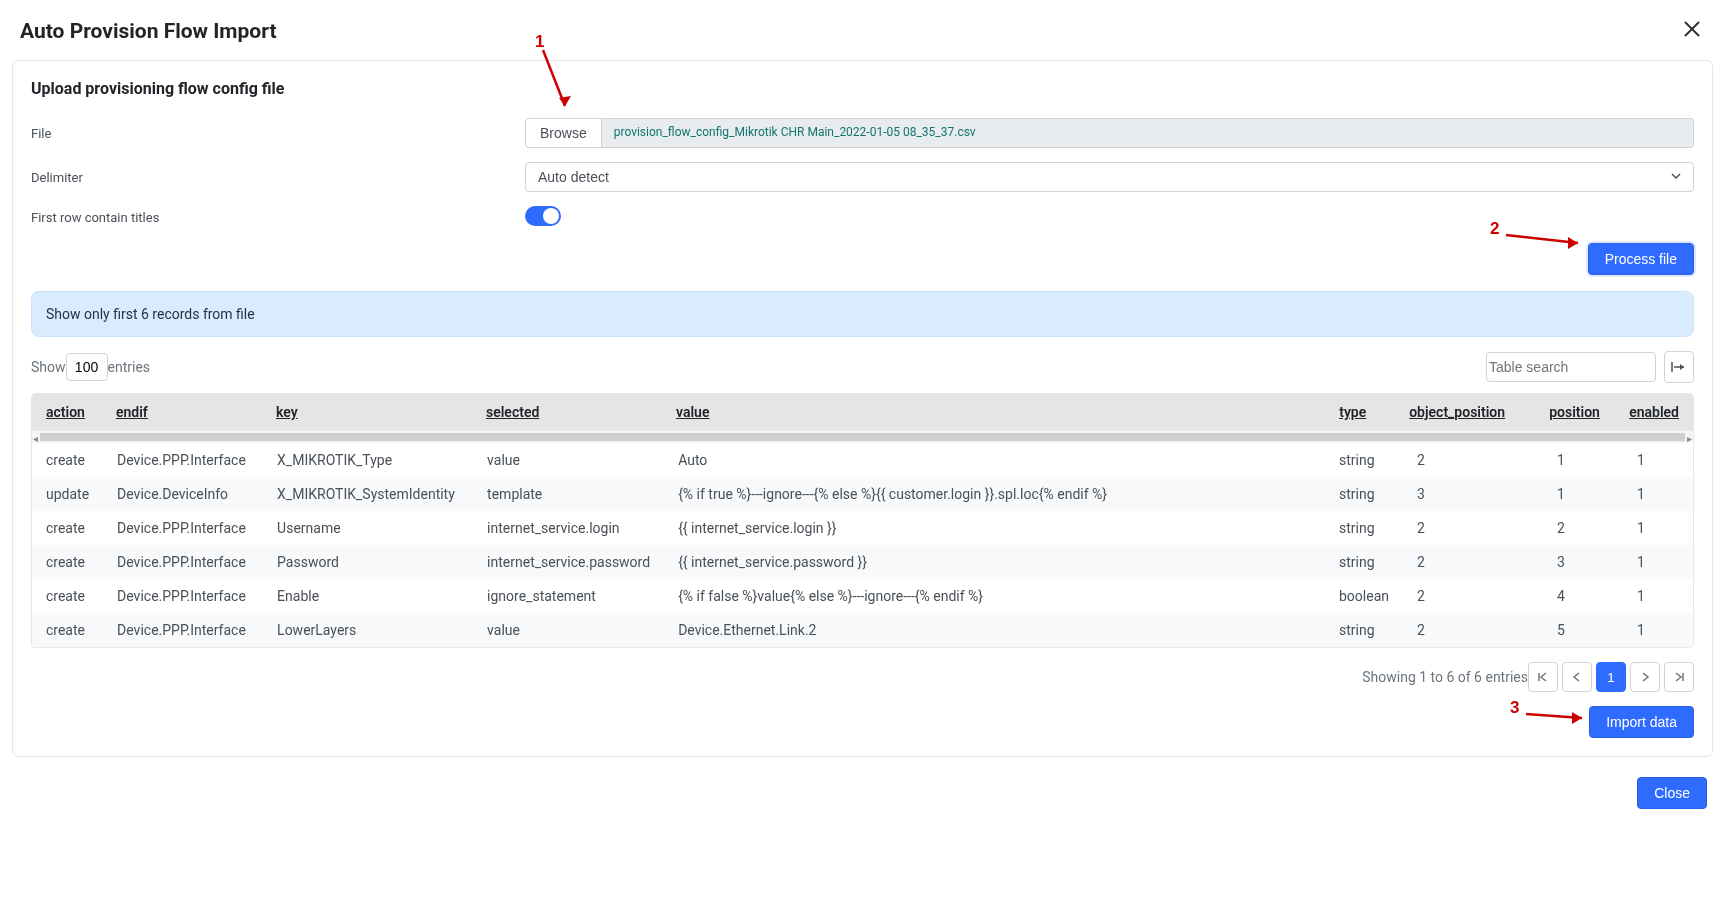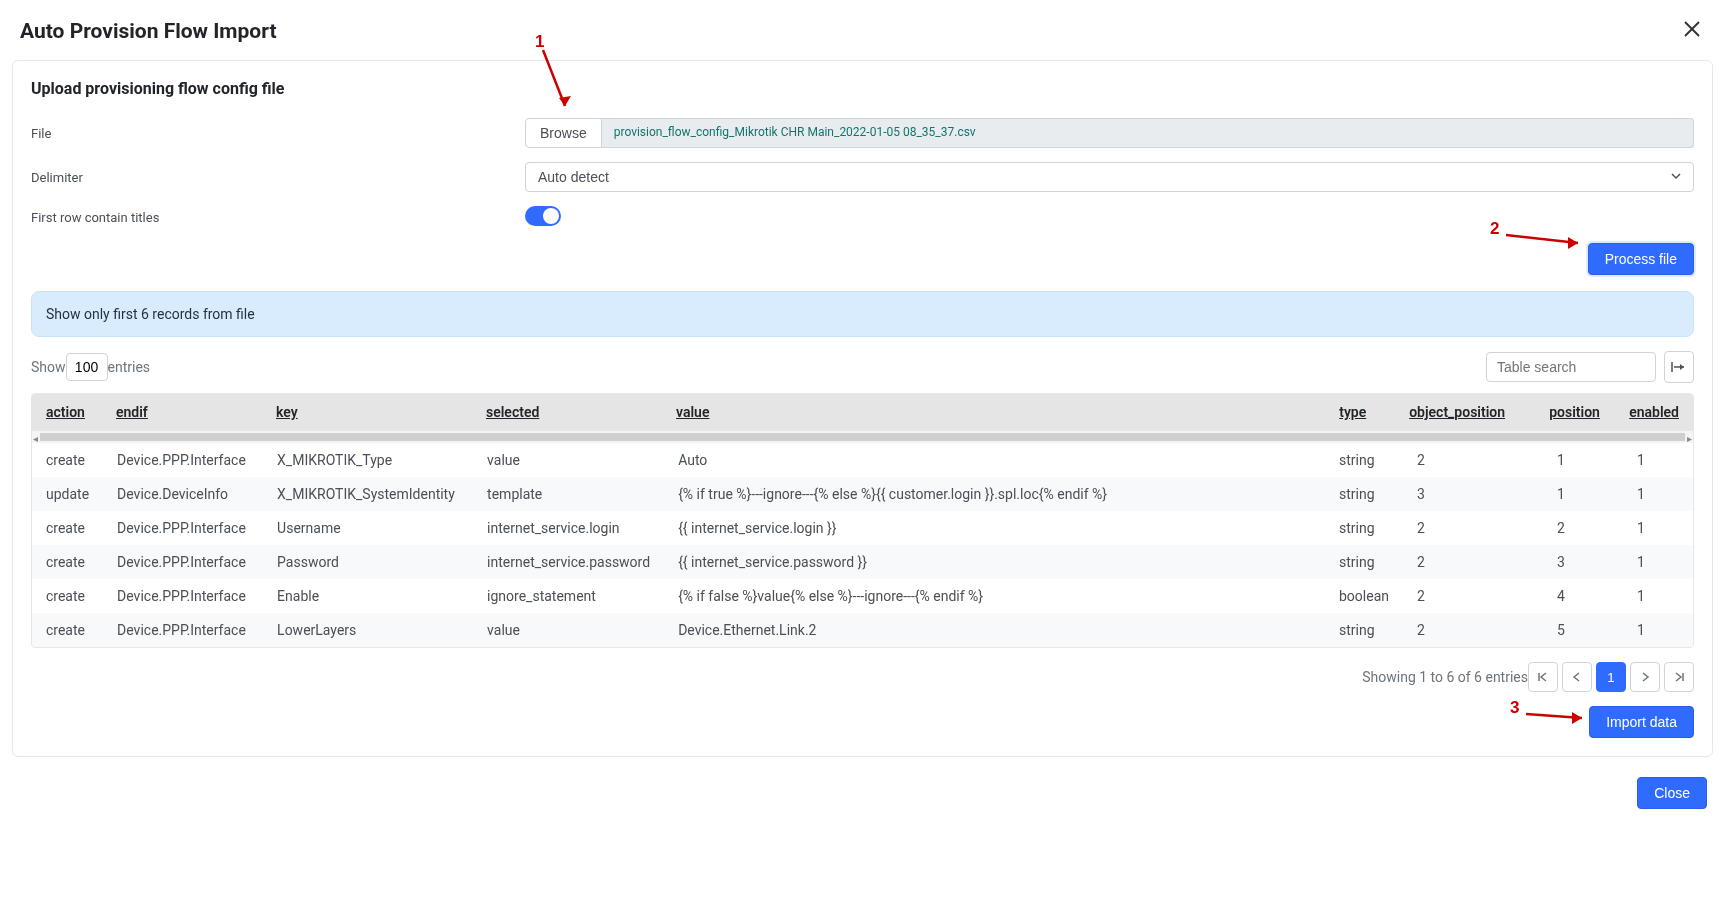--- a/index.html
+++ b/index.html
@@ -162,21 +162,21 @@
   }
   .table-search-wrap {
     display: flex;
     gap: 8px;
     align-items: center;
   }
   .table-search-wrap input {
     width: 170px;
     border: 1px solid #ced4da;
     border-radius: 4px;
-    padding: 6px 10px;
+    padding: 6px 2px;
     font-size: 14px;
   }
   .icon-btn {
     border: 1px solid #ced4da;
     border-radius: 4px;
     width: 30px;
     height: 32px;
     display: flex;
     align-items: center;
     justify-content: center;

